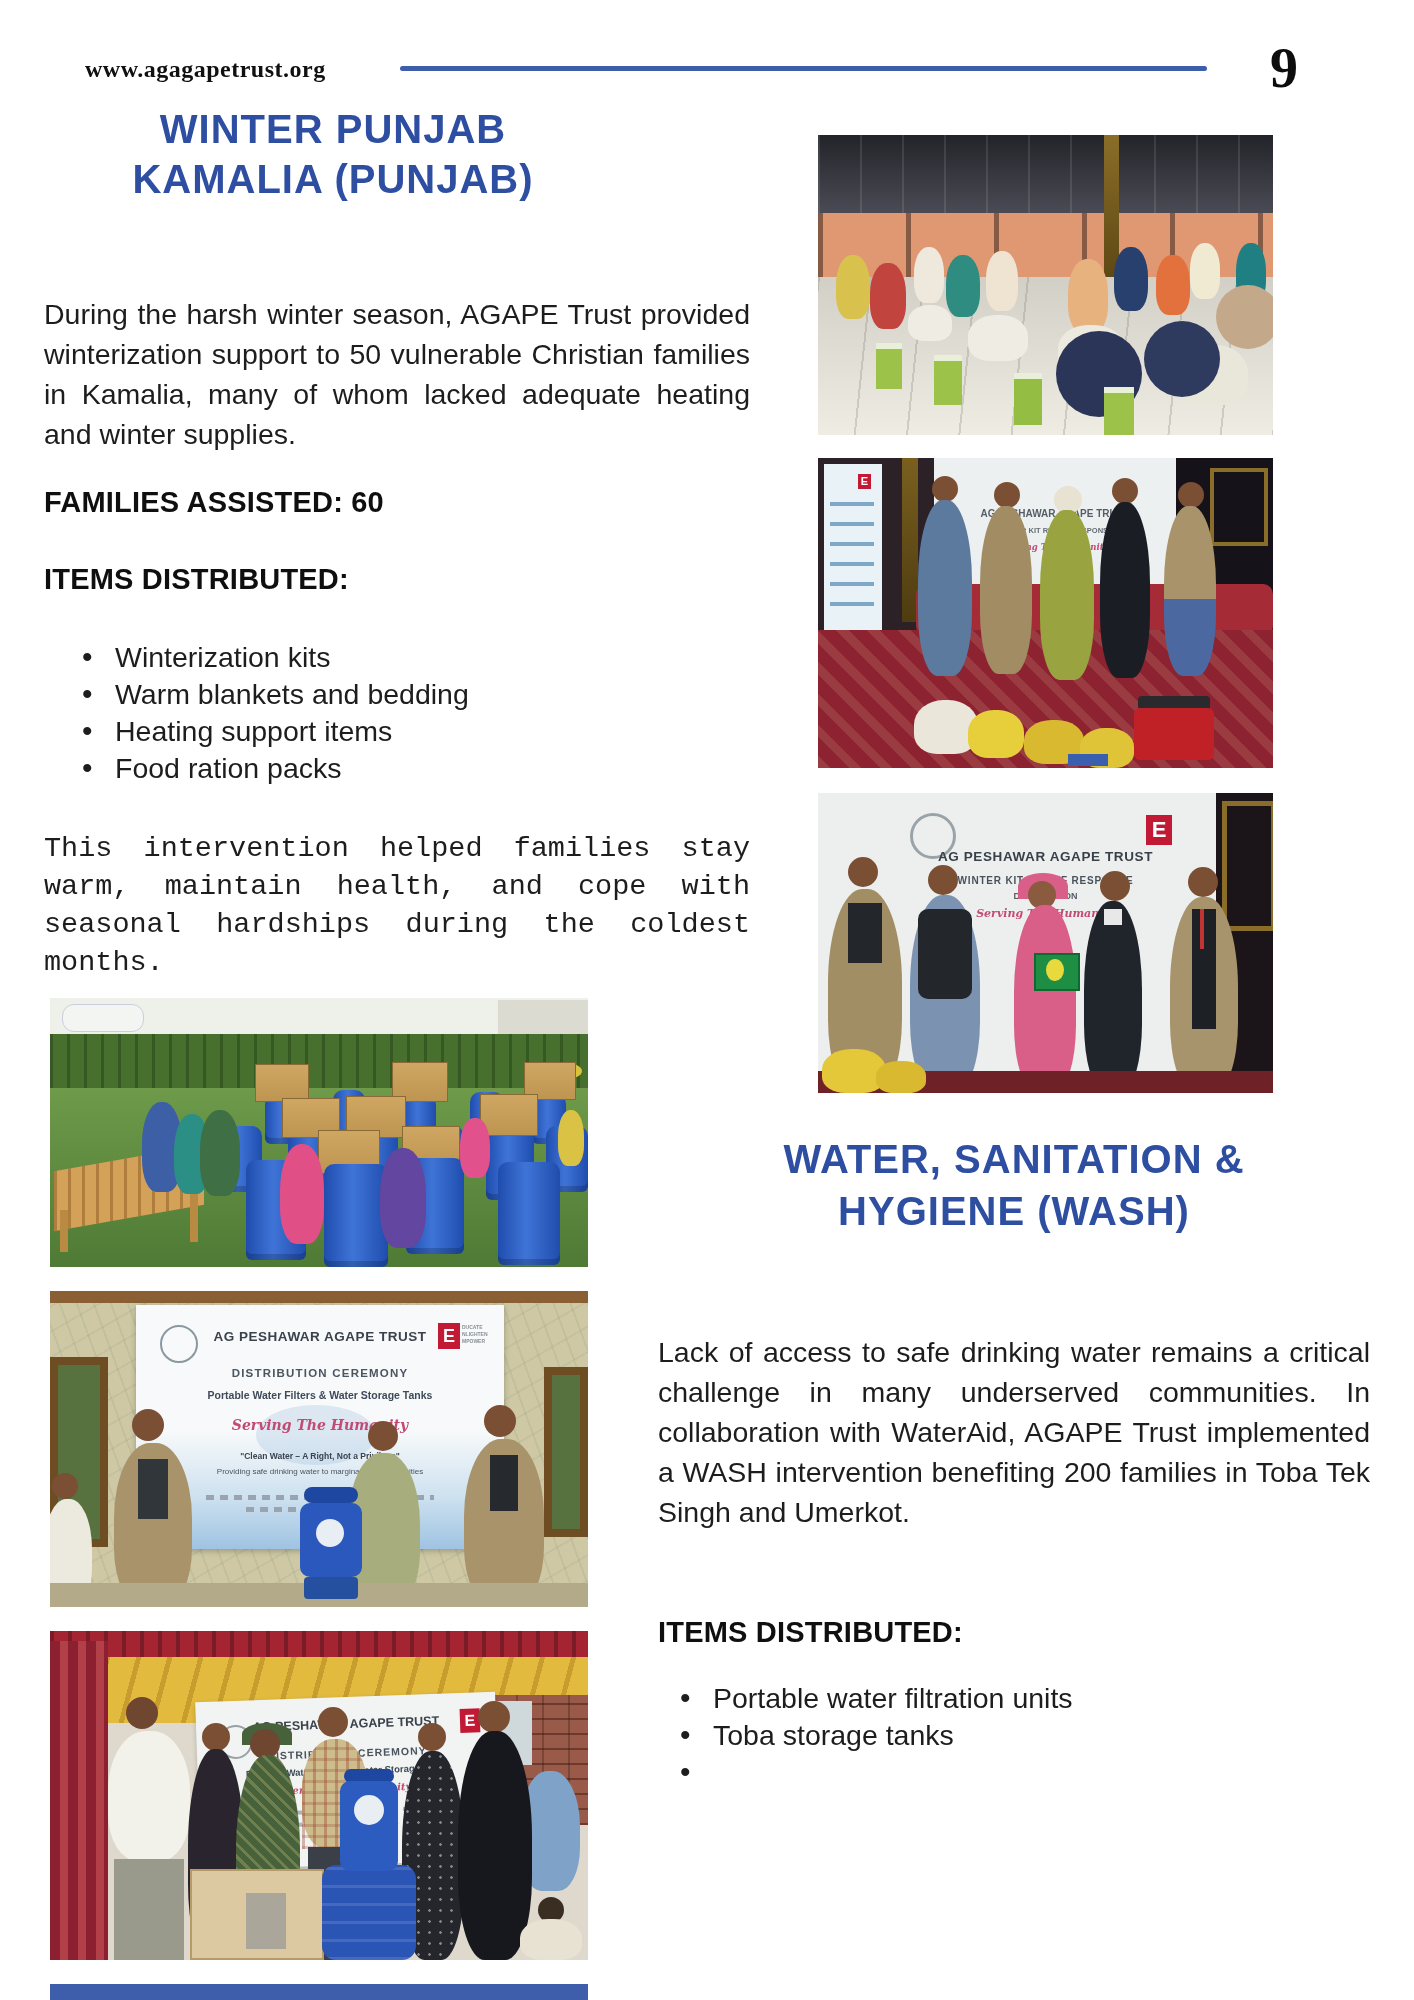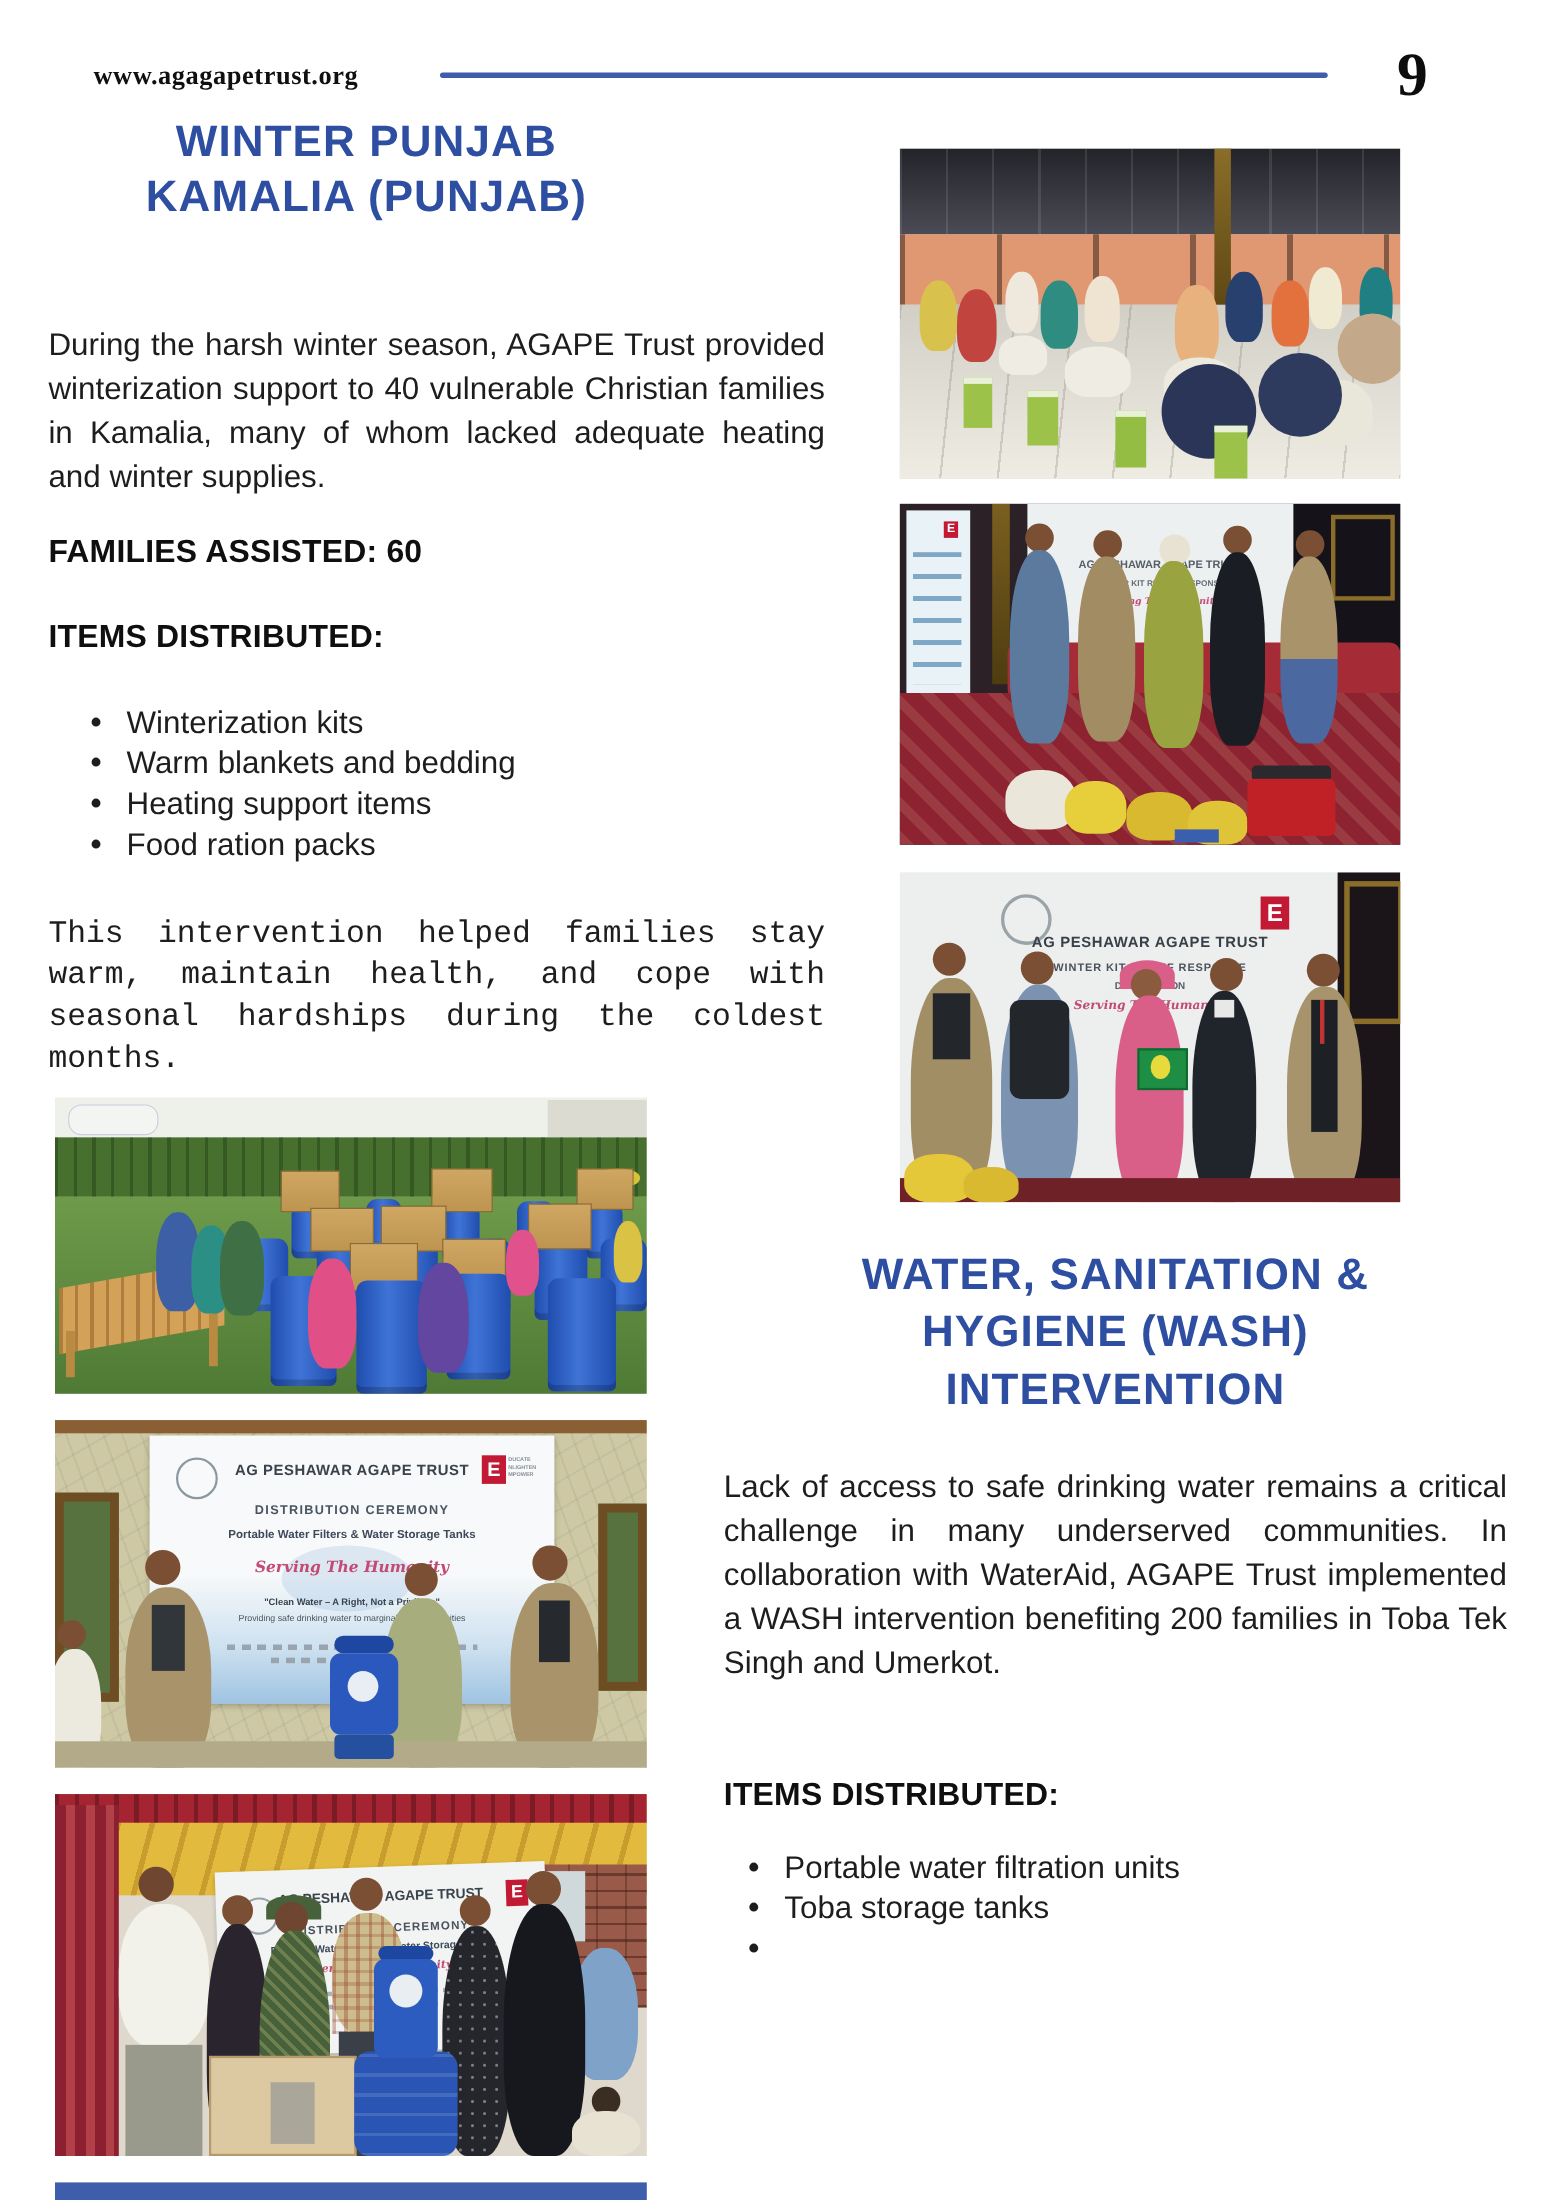--- a/index.html
+++ b/index.html
@@ -37,21 +37,21 @@
 <div class="page">
 
   <div class="hdr-url">www.agagapetrust.org</div>
   <div class="hdr-line"></div>
   <div class="hdr-page">9</div>
 
   <h1 class="title" style="left:44px;top:104px;width:578px;">
     <span>WINTER PUNJAB</span><br>
     <span>KAMALIA (PUNJAB)</span>
   </h1>
-  <p class="body" style="left:44px;top:294px;width:706px;">During the harsh winter season, AGAPE Trust provided winterization support to 40 vulnerable Christian families in Kamalia, many of whom lacked adequate heating and winter supplies.</p>
+  <p class="body" style="left:44px;top:294px;width:706px;">During the harsh winter season, AGAPE Trust provided winterization support to 50 vulnerable Christian families in Kamalia, many of whom lacked adequate heating and winter supplies.</p>
   <div class="hd" style="left:44px;top:486px;">FAMILIES ASSISTED: 60</div>
   <div class="hd" style="left:44px;top:563px;">ITEMS DISTRIBUTED:</div>
   <ul class="blist" style="left:78px;top:639px;">
     <li>Winterization kits</li>
     <li>Warm blankets and bedding</li>
     <li>Heating support items</li>
     <li>Food ration packs</li>
   </ul>
   <p class="body lh38" style="left:44px;top:830px;width:706px;">This intervention helped families stay warm, maintain health, and cope with seasonal hardships during the coldest months.</p>
 
@@ -277,21 +277,20 @@
     <div class="s" style="left:294px;top:138px;width:50px;height:14px;border-radius:8px;background:#1d47a0;"></div>
     <div class="s" style="left:290px;top:150px;width:58px;height:90px;border-radius:10px;background:#2d5cc0;"></div>
     <div class="s" style="left:304px;top:164px;width:30px;height:30px;border-radius:50%;background:#e9eef3;"></div>
     <div class="hc" style="left:488px;top:266px;width:26px;height:26px;background:#3a2e22;"></div>
     <div class="pp" style="left:470px;top:288px;width:62px;height:41px;background:#e8e2d2;"></div>
   </div>
 
   <h1 class="title wash-title" style="left:658px;top:1133px;width:712px;">
     <span>WATER, SANITATION &amp;</span><br>
     <span>HYGIENE (WASH)</span><br>
-    <span>INTERVENTION</span>
   </h1>
   <p class="body" style="left:658px;top:1332px;width:712px;">Lack of access to safe drinking water remains a critical challenge in many underserved communities. In collaboration with WaterAid, AGAPE Trust implemented a WASH intervention benefiting 200 families in Toba Tek Singh and Umerkot.</p>
   <div class="hd" style="left:658px;top:1616px;">ITEMS DISTRIBUTED:</div>
   <ul class="blist" style="left:676px;top:1680px;">
     <li>Portable water filtration units</li>
     <li>Toba storage tanks</li>
     <li></li>
   </ul>
 
   <div class="bottom-bar"></div>

